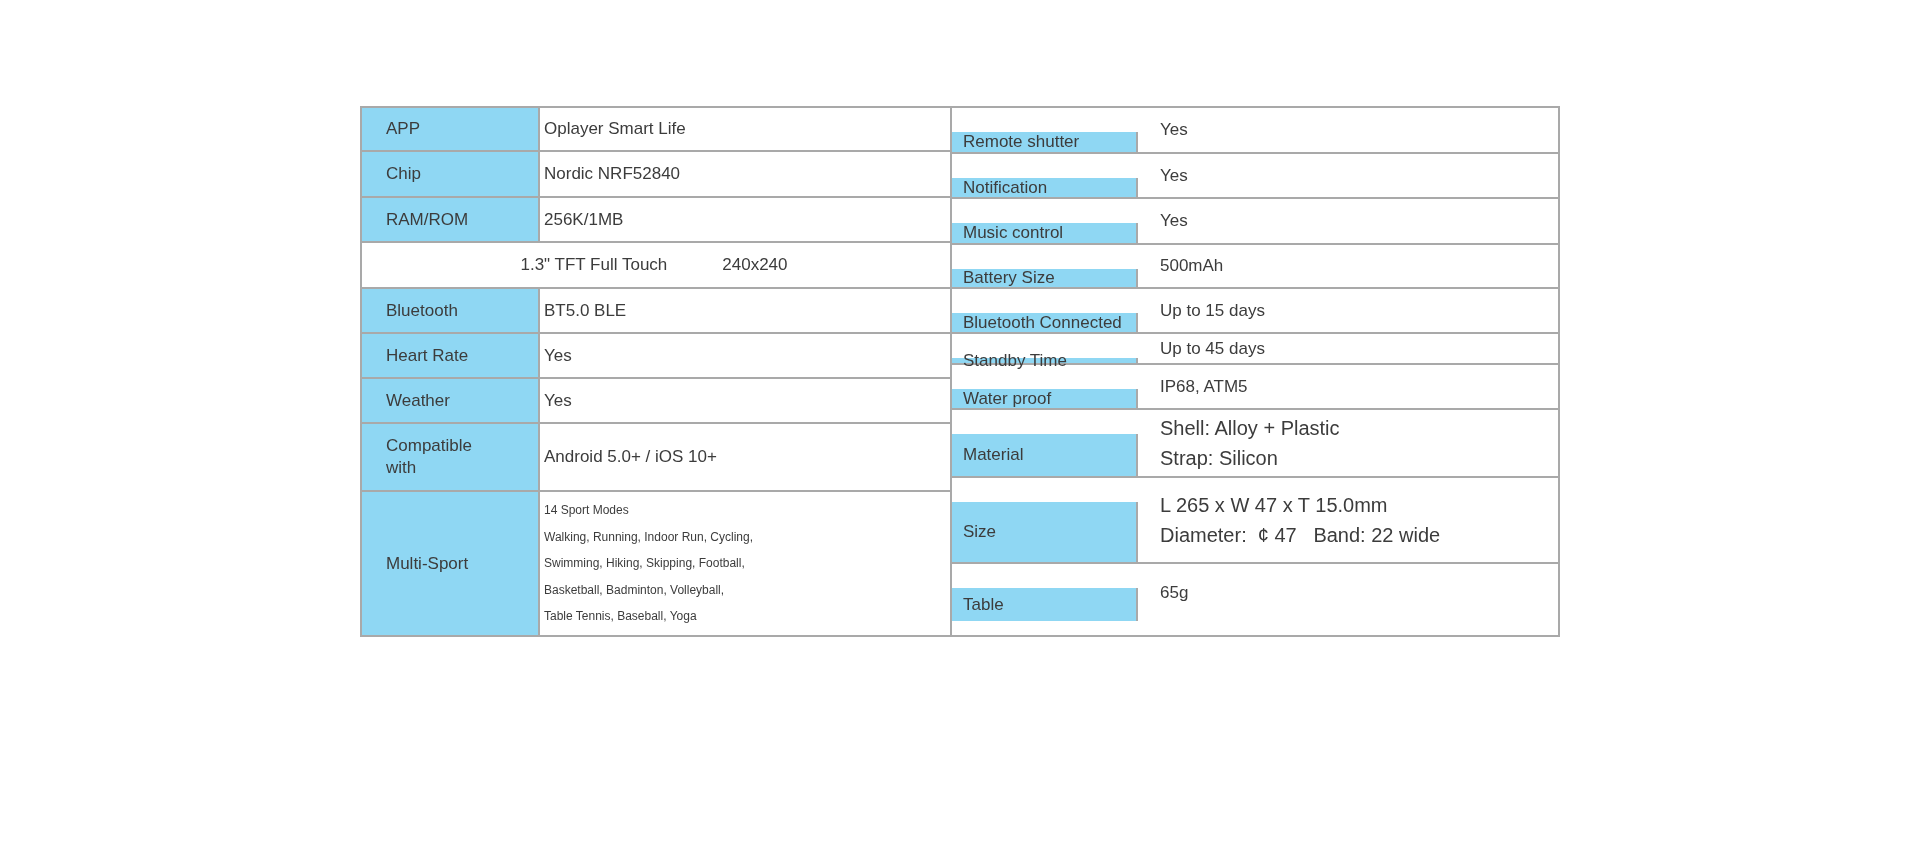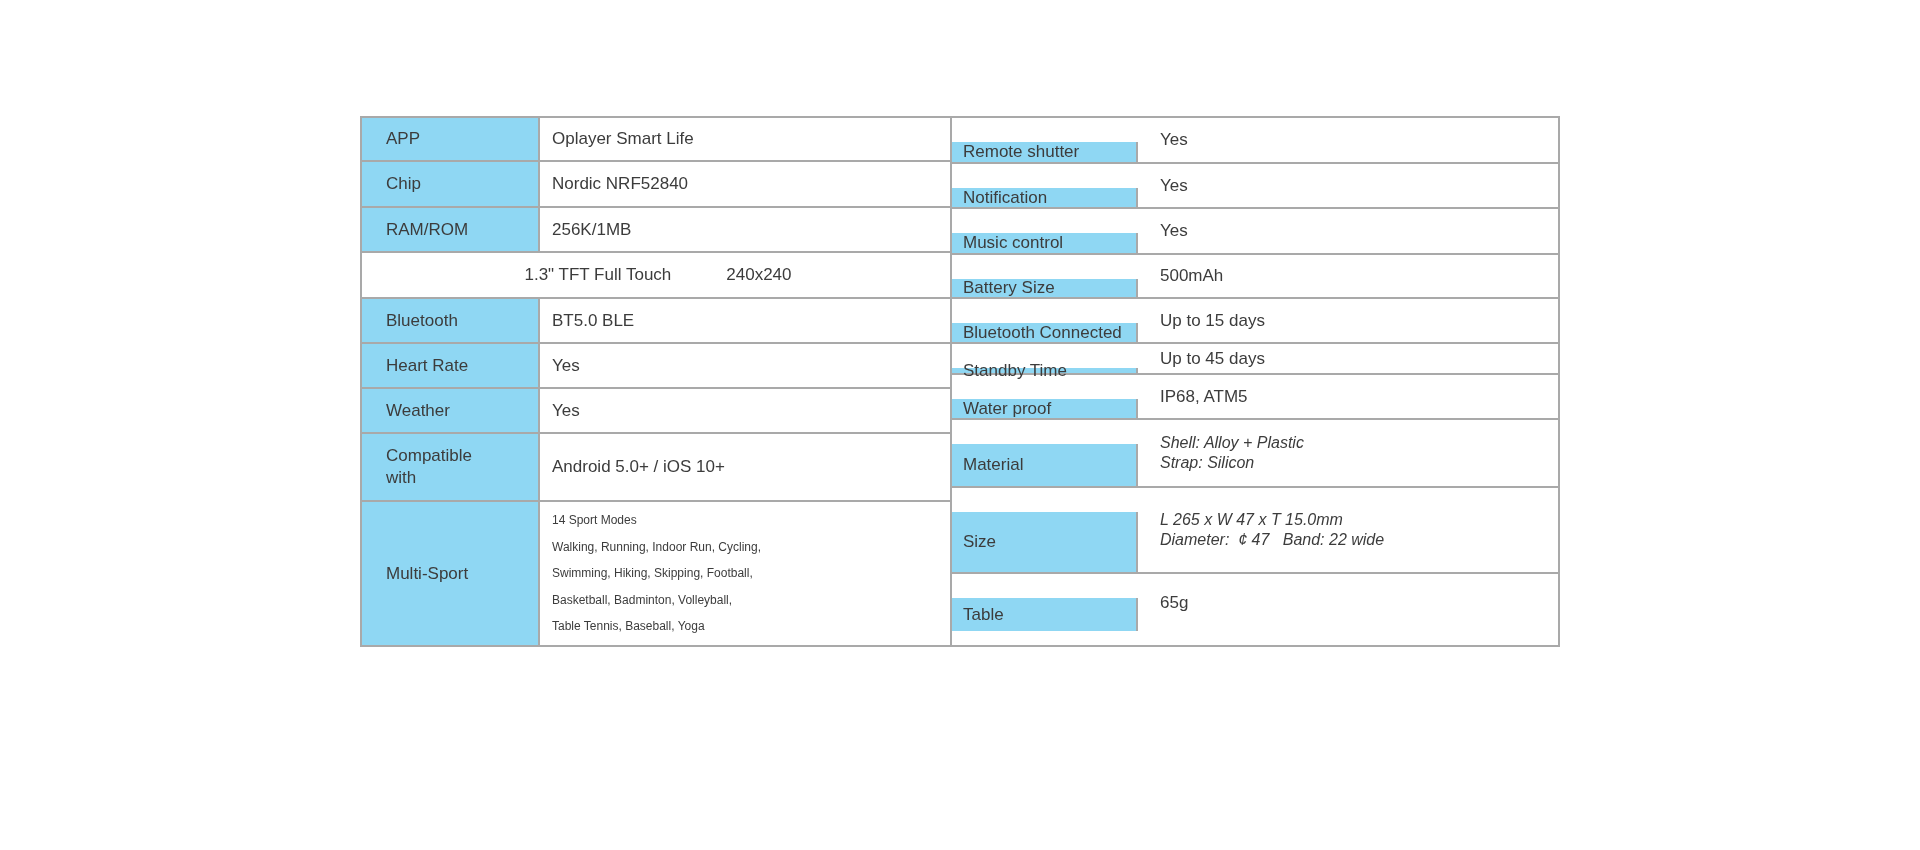--- a/index.html
+++ b/index.html
@@ -7,21 +7,21 @@
   .canvas {
     position:relative;
     width:1920px; height:850px;
     background:#ffffff;
     font-family:"Liberation Sans", sans-serif;
     color:#3c3c3c;
     overflow:hidden;
   }
   .spec-table {
     position:absolute;
-    left:360px; top:116px;
+    left:360px; top:106px;
     display:flex;
     align-items:stretch;
   }
   .half {
     border:2px solid #a9a9a9;
   }
   .half.left-half { width:590px; border-right:none; }
   .half.right-half { width:610px; }
   .row {
     display:flex;
@@ -40,25 +40,25 @@
     background:#8fd7f3;
     border-right:2px solid #a9a9a9;
     padding-left:24px;
     padding-right:6px;
   }
   .left-half .label-cell { width:178px; }
   .right-half .label-cell { width:186px; padding-left:11px;margin-top:24px; }
   .value-cell {
     flex:1;
     background:#ffffff;
-    padding-left:12px;
+    padding-left:4px;
     padding-right:8px;
   }
   .right-half .value-cell { padding-left:22px; }
-  .multiline { font-size:16px; line-height:20px;font-style:italic; }
+  .multiline { font-size:20px; line-height:30px; }
   .sport-lines { font-size:12px; line-height:26.5px; }
   .screen-size-res { margin-left:55px; }
   .value-inline { display:flex; flex-direction:row; align-items:center; }
 </style>
 </head>
 <body>
 
 <div class="canvas">
   <div class="spec-table">
 

